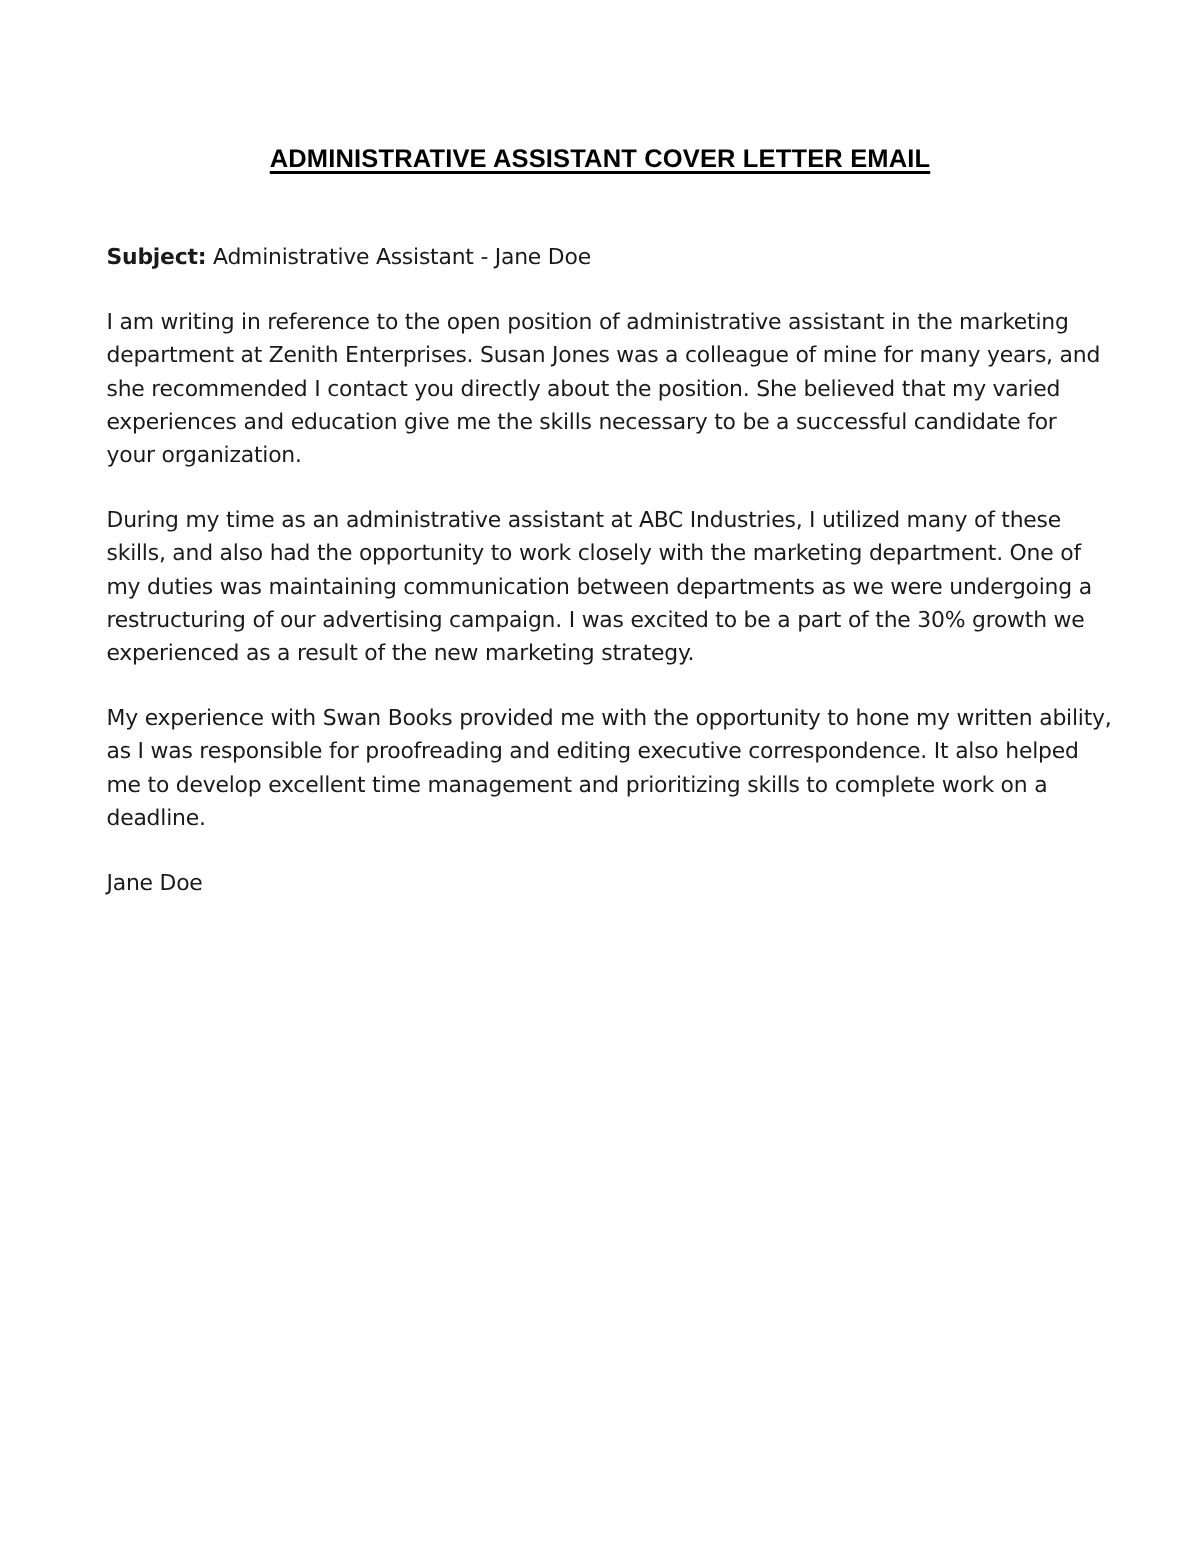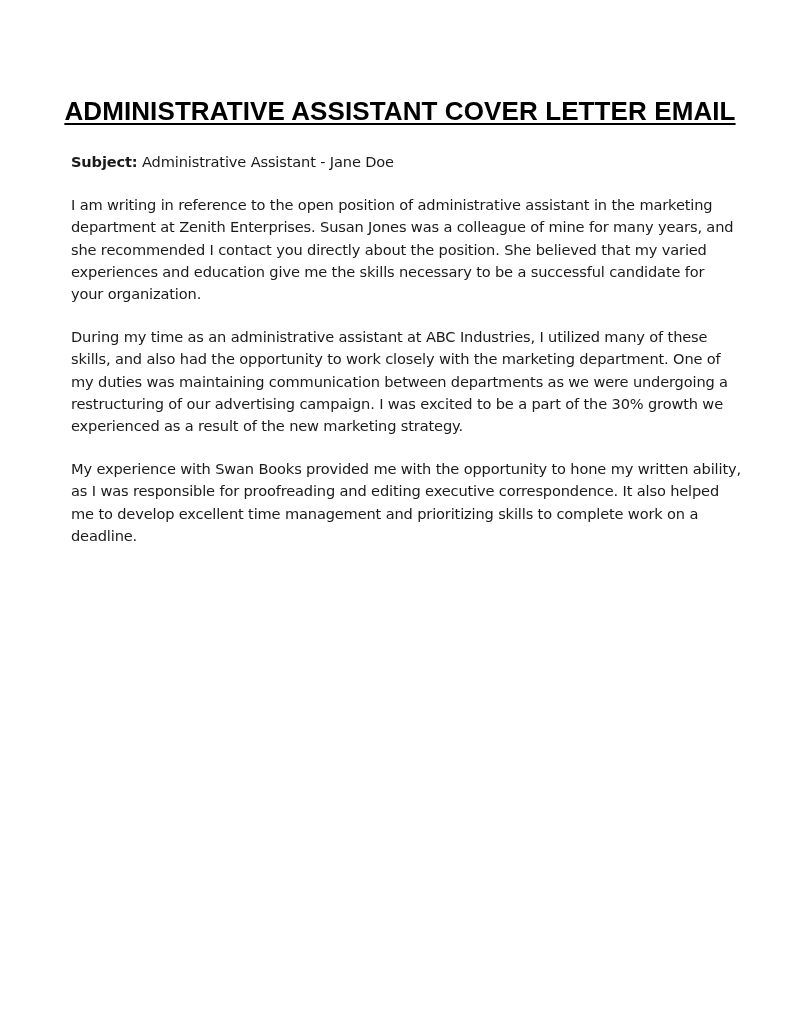--- a/index.html
+++ b/index.html
@@ -1,25 +1,26 @@
 <!DOCTYPE html>
 <html><head>
 <meta charset="utf-8">
 <style>
   html,body{margin:0;padding:0;background:#fff;}
   body{width:800px;height:1035px;position:relative;font-family:"DejaVu Sans","Liberation Sans",sans-serif;color:#1a1a1a;}
-  .title{position:absolute;top:96px;left:0;width:800px;text-align:center;font-family:"Liberation Sans","DejaVu Sans",sans-serif;font-weight:bold;font-size:26px;letter-spacing:0.1px;color:#000;}
+  .title{position:absolute;top:96px;left:0;width:800px;text-align:center;font-family:"Liberation Sans","DejaVu Sans",sans-serif;font-weight:bold;font-size:17px;letter-spacing:0.1px;color:#000;}
   .title span{text-decoration:underline;text-decoration-thickness:2px;text-underline-offset:3px;}
-  .content{position:absolute;left:71px;top:151px;width:670px;font-size:14.6px;line-height:22.2px;letter-spacing:-0.15px;}
+  .content{position:absolute;left:71px;top:161px;width:670px;font-size:14.6px;line-height:22.2px;letter-spacing:-0.15px;}
   .content p{margin:0 0 21px 0;}
   .subj b{font-weight:bold;}
 </style>
 </head>
 <body>
 
 <div class="title"><span>ADMINISTRATIVE ASSISTANT COVER LETTER EMAIL</span></div>
 
 <div class="content">
   <p class="subj"><b>Subject:</b> <span>Administrative Assistant - Jane Doe</span></p>
   <p>I am writing in reference to the open position of administrative assistant in the marketing department at Zenith Enterprises. Susan Jones was a colleague of mine for many years, and she recommended I contact you directly about the position. She believed that my varied experiences and education give me the skills necessary to be a successful candidate for your organization.</p>
   <p>During my time as an administrative assistant at ABC Industries, I utilized many of these skills, and also had the opportunity to work closely with the marketing department. One of my duties was maintaining communication between departments as we were undergoing a restructuring of our advertising campaign. I was excited to be a part of the 30% growth we experienced as a result of the new marketing strategy.</p>
   <p>My experience with Swan Books provided me with the opportunity to hone my written ability, as I was responsible for proofreading and editing executive correspondence. It also helped me to develop excellent time management and prioritizing skills to complete work on a deadline.</p>
+  <p>Jane Doe</p>
 </div>
 
 </body></html>

